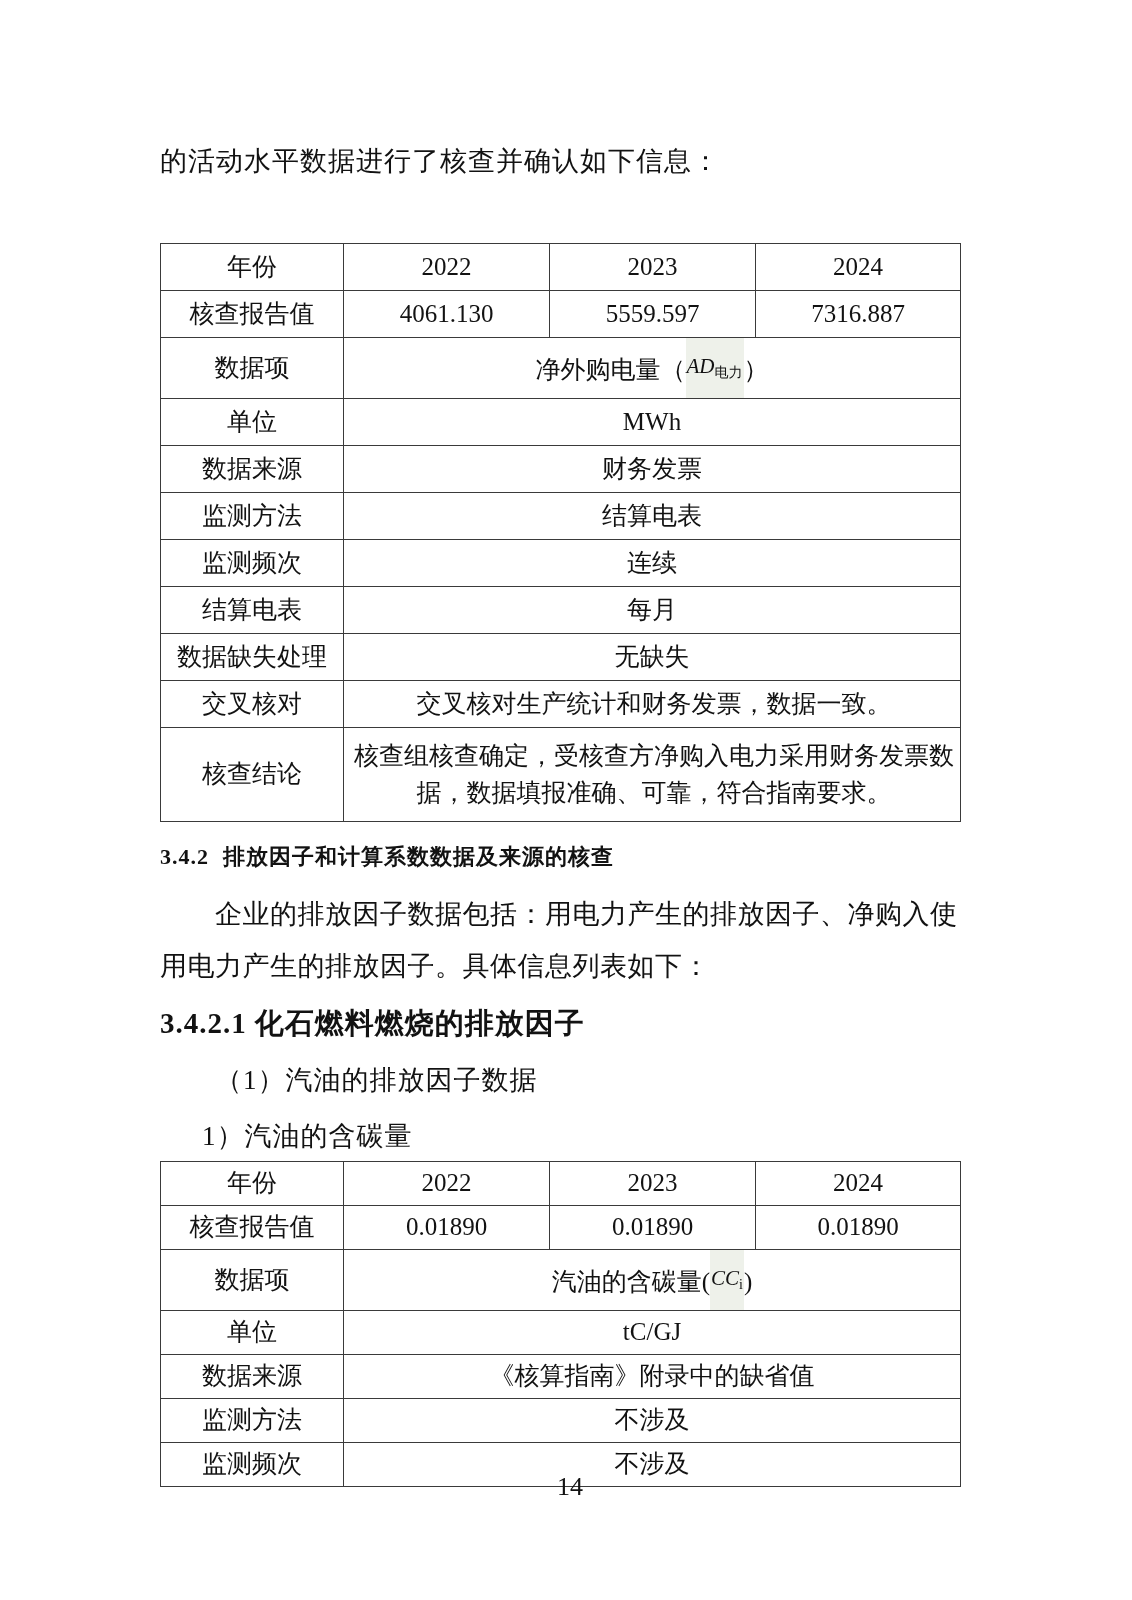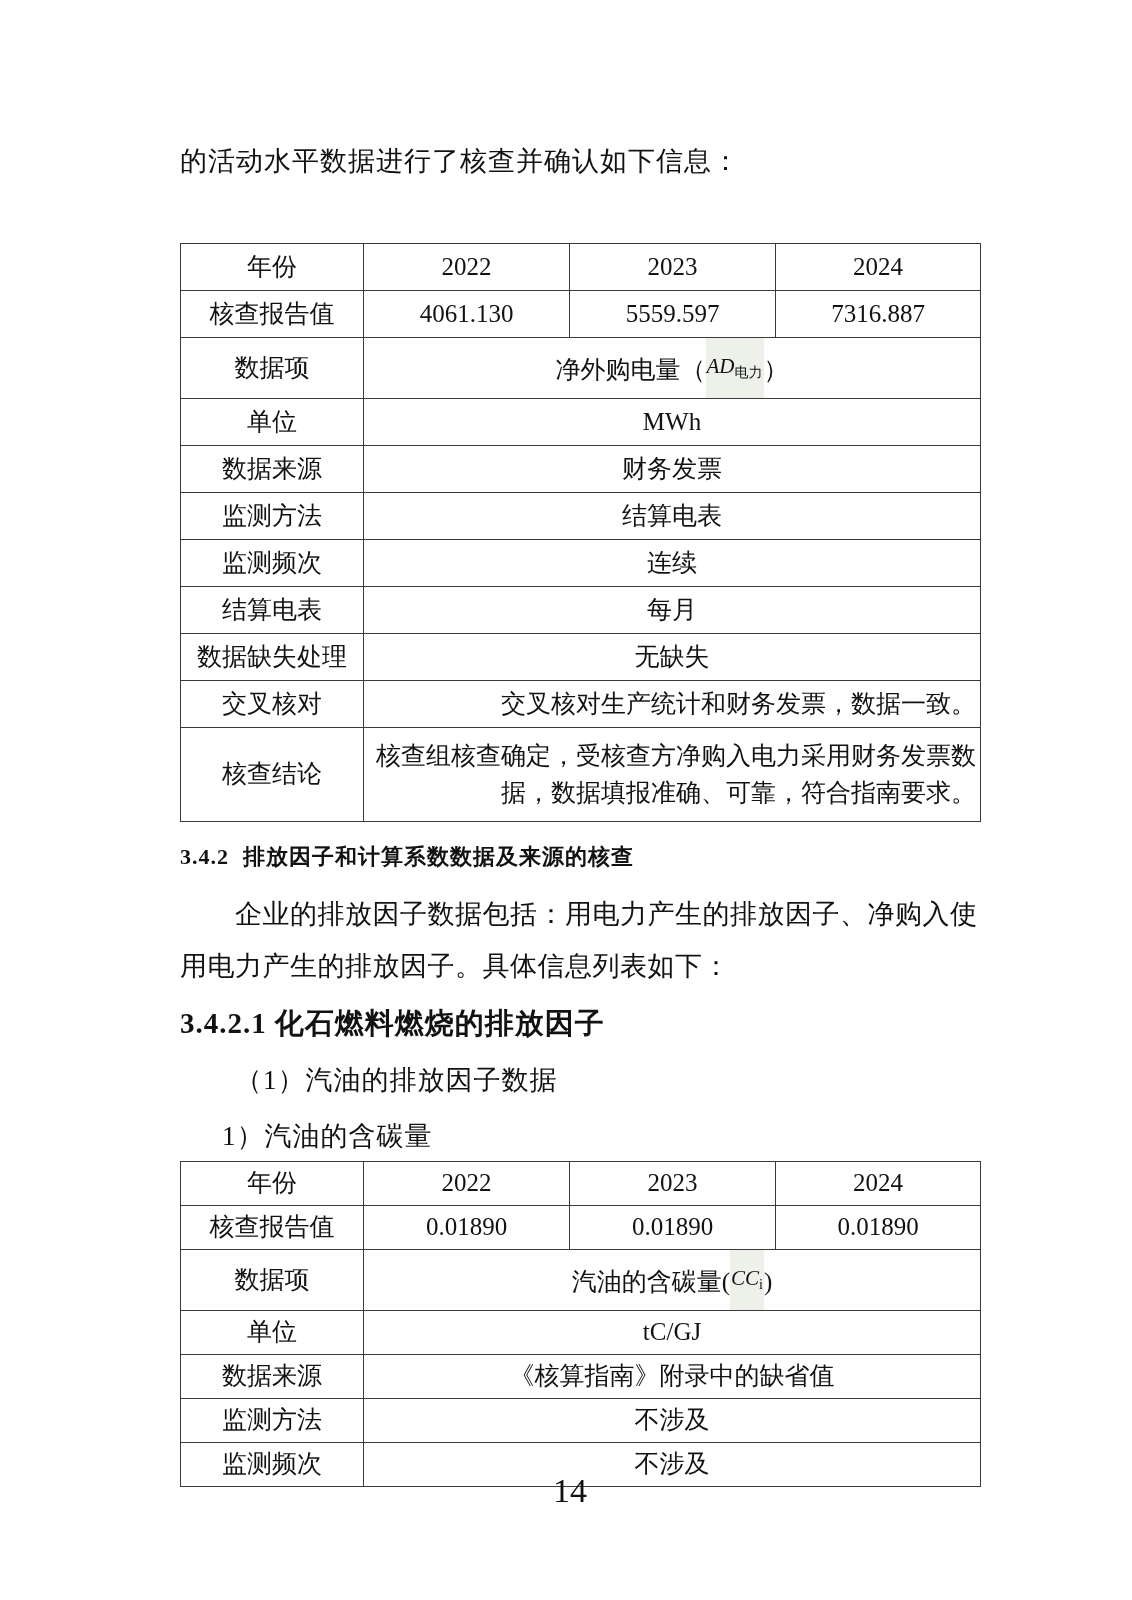--- a/index.html
+++ b/index.html
@@ -5,21 +5,21 @@
   * { margin:0; padding:0; box-sizing:border-box; }
   html,body { background:#ffffff; }
   .page {
     position:relative;
     width:1132px; height:1600px;
     background:#ffffff;
     color:#121212;
     font-family:"Liberation Serif", serif;
     overflow:hidden;
   }
-  .content { position:absolute; left:180px; top:0; width:800px; }
+  .content { position:absolute; left:160px; top:0; width:800px; }
 
   .intro {
     margin-top:142px;
     font-size:27px;
     line-height:38px;
     letter-spacing:1px;
     white-space:nowrap;
   }
 
   table.vtable {
@@ -34,21 +34,21 @@
   .vtable td {
     border:1.5px solid #3a3a3a;
     text-align:center;
     vertical-align:middle;
     padding:0 4px;
     line-height:1.45;
   }
   .t1 td { height:47px; }
   .t2 td { height:44px; }
   td.tall { height:94px; }
-  td.left { text-align:right; padding-left:8px; }
+  td.left { text-align:center; padding-left:8px; }
   .num { font-family:"Liberation Serif", serif; }
 
   .fml {
     display:inline-block;
     font-style:italic;
     font-size:21px;
     background:#eef1ea;
     vertical-align:5px;
     line-height:1;
     padding:18px 1px;
@@ -92,21 +92,21 @@
     letter-spacing:1px;
     white-space:nowrap;
   }
   .item1   { margin-top:20px; padding-left:55px; }
   .item1-1 { margin-top:18px; padding-left:42px; }
 
   .page-number {
     position:absolute;
     top:1472px; left:170px; width:800px;
     text-align:center;
-    font-size:34px;
+    font-size:26px;
   }
 </style>
 </head>
 <body>
 
 <div class="page">
   <div class="content">
 
     <p class="intro">的活动水平数据进行了核查并确认如下信息：</p>
 

